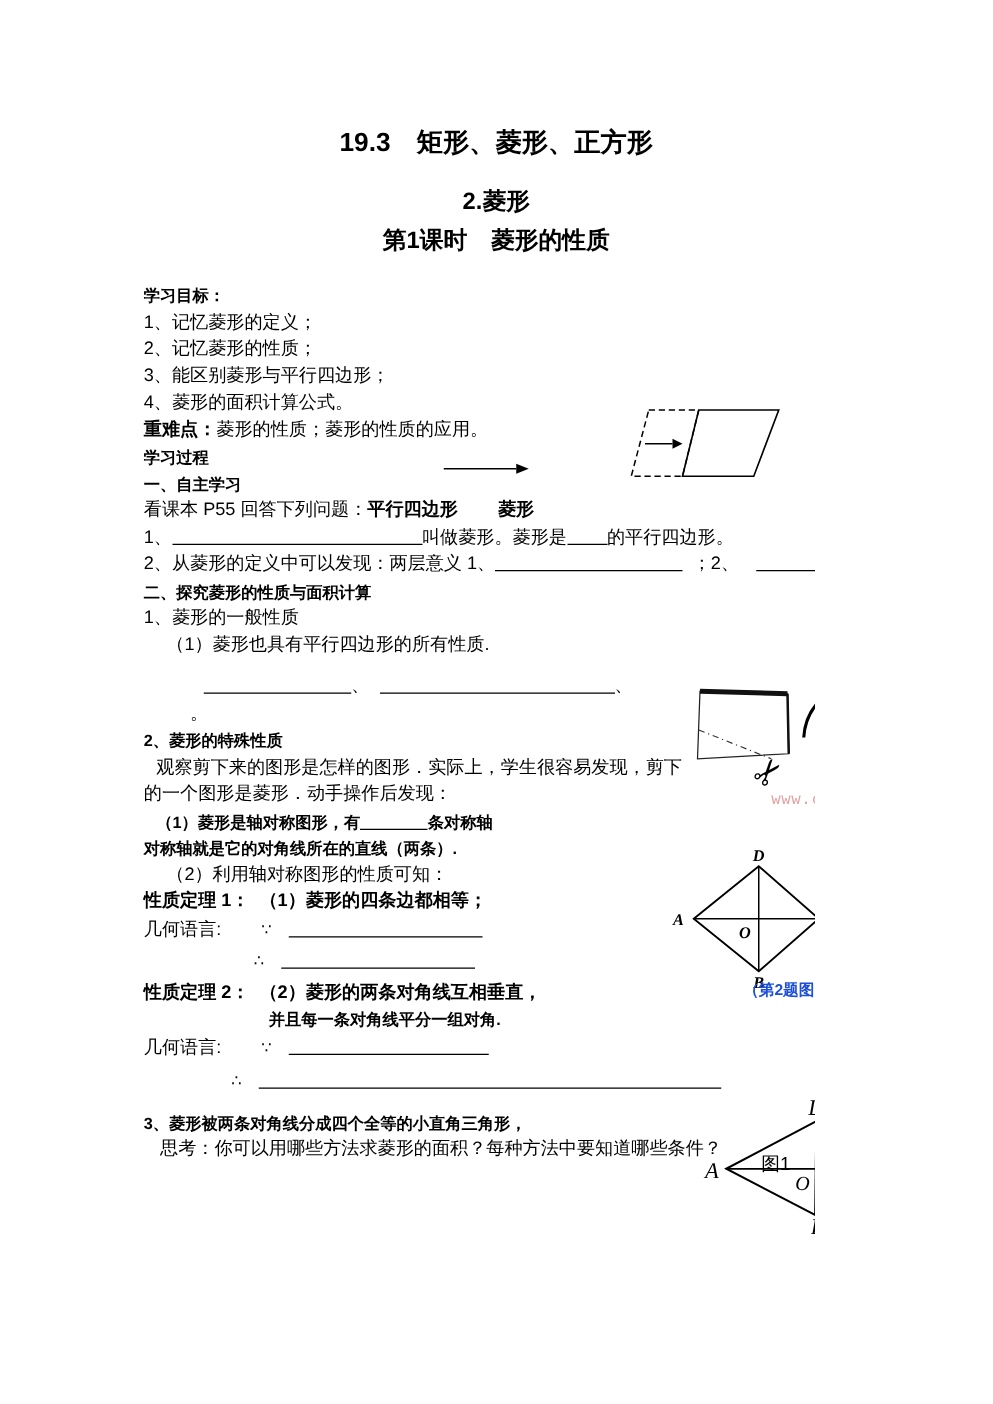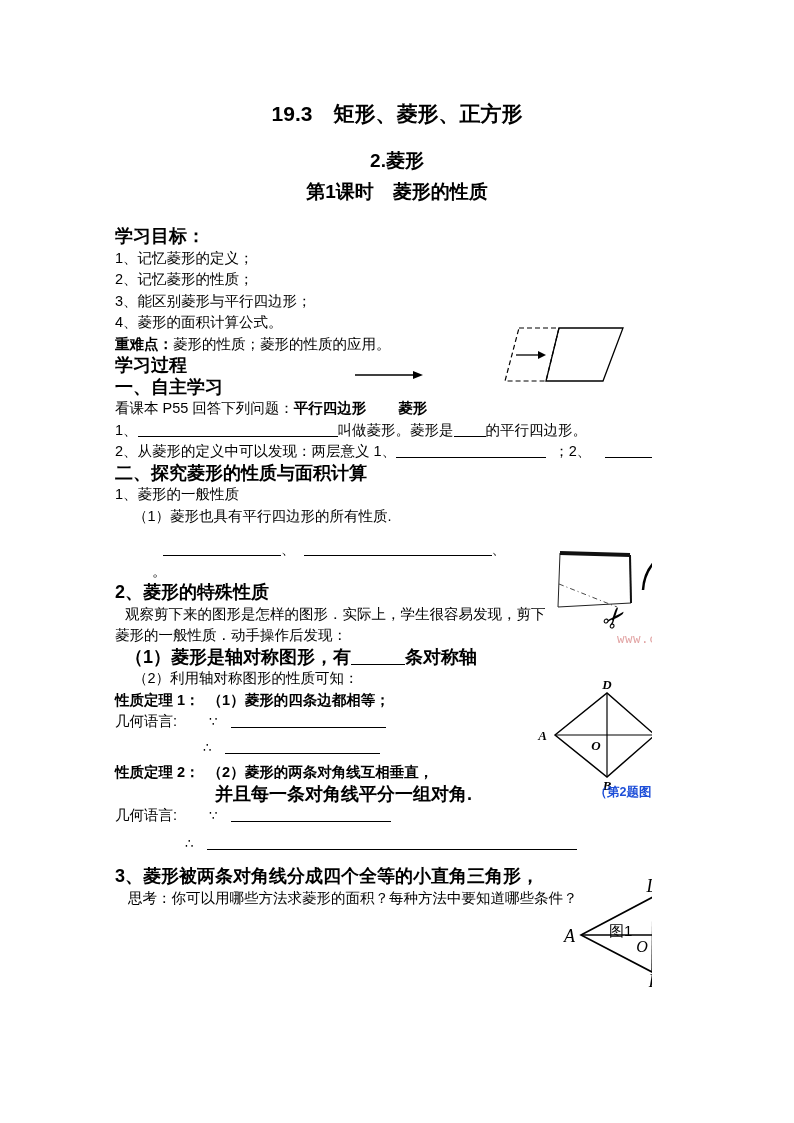--- a/index.html
+++ b/index.html
@@ -10,21 +10,21 @@
   }
   
   .titles { position:absolute; left:0; top:100px; width:794px; text-align:center; }
   .h1 { font-size:21px; font-weight:bold; margin-bottom:20px; }
   .h2 { font-size:19px; font-weight:bold; margin-bottom:5px; }
   .h3 { font-size:19px; font-weight:bold; }
   
   .content { position:absolute; left:115px; top:226px; width:570px; }
   .ln { font-size:14.5px; line-height:21.5px; height:21.5px; white-space:nowrap; }
   .b  { font-weight:bold; }
-  .ln.big { font-size:18px; }
+  .ln.big { font-size:13px; }
   .ind10 { padding-left:10px; } .ind13 { padding-left:13px; }
   .ind18 { padding-left:18px; } .ind37 { padding-left:37px; }
   .ind48 { padding-left:48px; } .ind70 { padding-left:70px; }
   .ind88 { padding-left:88px; } .ind100 { padding-left:100px; }
   .mt4 { margin-top:4px; } .mt6 { margin-top:6px; } .mt12 { margin-top:12px; }
   
   .bl { display:inline-block; border-bottom:1px solid #000; height:14px; vertical-align:-2px; }
   .w32{width:32px;} .w54{width:54px;} .w105{width:105px;}
   .w118{width:118px;} .w150{width:150px;} .w155{width:155px;} .w160{width:160px;}
   .w188{width:188px;} .w200{width:200px;} .w370{width:370px;}
@@ -68,22 +68,23 @@
     <div class="ln"><span>看课本 P55 回答下列问题：</span><span class="b">平行四边形</span><span class="gap32"></span><span class="b">菱形</span></div>
     <div class="ln"><span>1、</span><span class="bl w200"></span><span>叫做菱形。菱形是</span><span class="bl w32"></span><span>的平行四边形。</span></div>
     <div class="ln"><span>2、从菱形的定义中可以发现：两层意义 1、</span><span class="bl w150"></span><span class="gap8"></span><span>；2、</span><span class="gap14"></span><span class="bl w105"></span></div>
     <div class="ln b big">二、探究菱形的性质与面积计算</div>
     <div class="ln">1、菱形的一般性质</div>
     <div class="ln ind18">（1）菱形也具有平行四边形的所有性质.</div>
     <div class="ln ind48 mt12"><span class="bl w118"></span><span>、</span><span class="gap8"></span><span class="bl w188"></span><span>、</span></div>
     <div class="ln ind37">。</div>
     <div class="ln b big">2、菱形的特殊性质</div>
     <div class="ln ind10">观察剪下来的图形是怎样的图形．实际上，学生很容易发现，剪下</div>
-    <div class="ln">菱形的一般性质．动手操作后发现：</div>
+    <div class="ln">的一个图形是菱形．动手操作后发现：</div>
     <div class="ln b big ind10"><span>（1）菱形是轴对称图形，有</span><span class="bl w54"></span><span>条对称轴</span></div>
+    <div class="ln b big">对称轴就是它的对角线所在的直线（两条）.</div>
     <div class="ln ind18">（2）利用轴对称图形的性质可知：</div>
     <div class="ln"><span class="b big">性质定理 1：</span><span class="gap8"></span><span class="b big">（1）菱形的四条边都相等；</span></div>
     <div class="ln"><span>几何语言:</span><span class="gap32"></span><span class="sym">∵</span><span class="gap14"></span><span class="bl w155"></span></div>
     <div class="ln ind88 mt4"><span class="sym">∴</span><span class="gap14"></span><span class="bl w155"></span></div>
     <div class="ln mt4"><span class="b big">性质定理 2：</span><span class="gap8"></span><span class="b big">（2）菱形的两条对角线互相垂直，</span></div>
     <div class="ln b big ind100">并且每一条对角线平分一组对角.</div>
     <div class="ln"><span>几何语言:</span><span class="gap32"></span><span class="sym">∵</span><span class="gap14"></span><span class="bl w160"></span></div>
     <div class="ln ind70 mt6"><span class="sym">∴</span><span class="gap14"></span><span class="bl w370"></span></div>
     <div class="ln b big mt12">3、菱形被两条对角线分成四个全等的小直角三角形，</div>
     <div class="ln ind13">思考：你可以用哪些方法求菱形的面积？每种方法中要知道哪些条件？</div>

